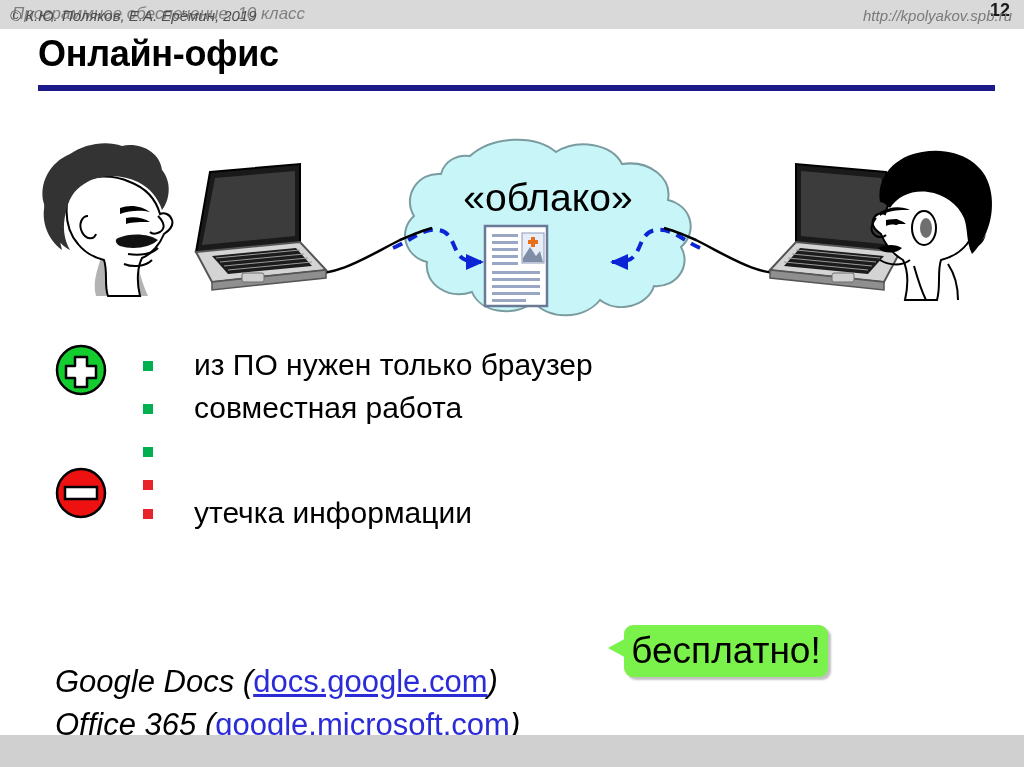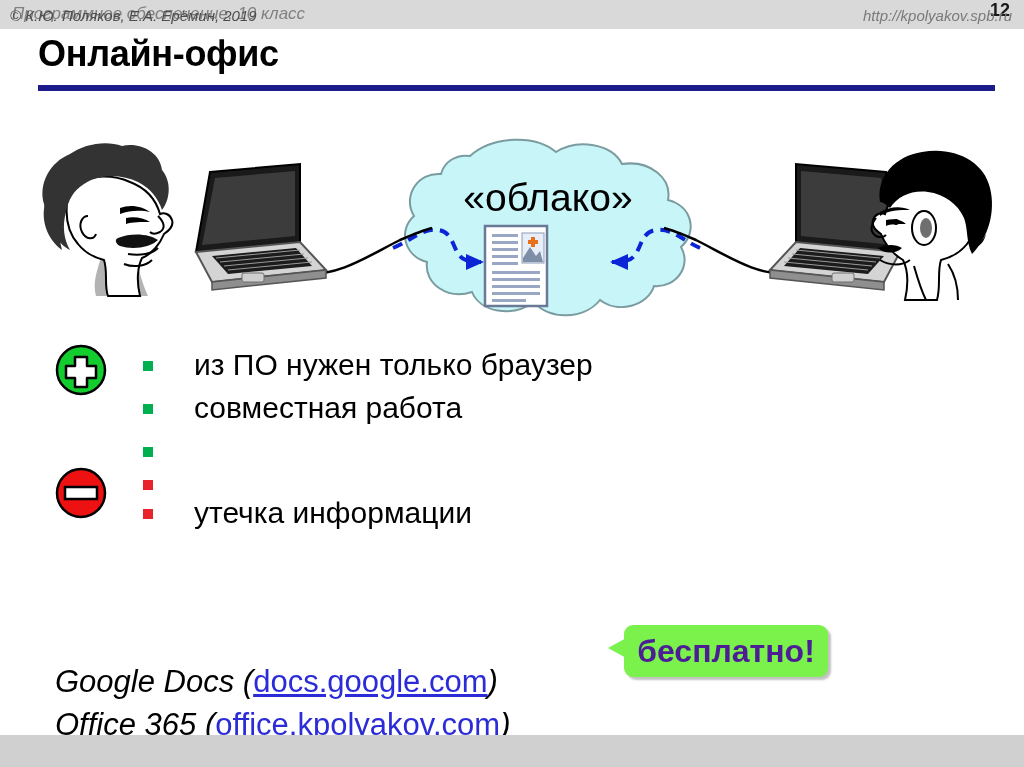--- a/index.html
+++ b/index.html
@@ -141,23 +141,23 @@
     border-bottom: 11px solid transparent;
     border-right: 20px solid #7bf24b;
   }
   #callout-label {
     position: absolute;
     left: 16px; top: 0;
     width: 204px; height: 52px;
     display: flex;
     align-items: center;
     justify-content: center;
-    font-size: 32px;
-    font-weight: bold;
-    color: #4c1d95;
+    font-size: 37px;
+    font-weight: normal;
+    color: #000000;
   }
 
   
   #footer-bar {
     position: absolute;
     left: 0; bottom: 0;
     width: 1024px; height: 32px;
     background: #d0d0d0;
   }
   #footer-left {
@@ -403,21 +403,21 @@
       </div>
     </div>
 
   </div>
 
   <div id="links">
     <div class="link-line">
       <span>Google Docs</span><span> (</span><a class="weblink" href="#">docs.google.com</a><span>)</span>
     </div>
     <div class="link-line">
-      <span>Office 365</span><span> (</span><a class="weblink" href="#">office.kpolyakov.com</a><span>)</span>
+      <span>Office 365</span><span> (</span><a class="weblink" href="#">google.microsoft.com</a><span>)</span>
     </div>
   </div>
 
   <div id="callout">
     <div id="callout-box"></div>
     <div id="callout-tail"></div>
     <div id="callout-label">бесплатно!</div>
   </div>
 
   <div id="footer-bar"></div>

